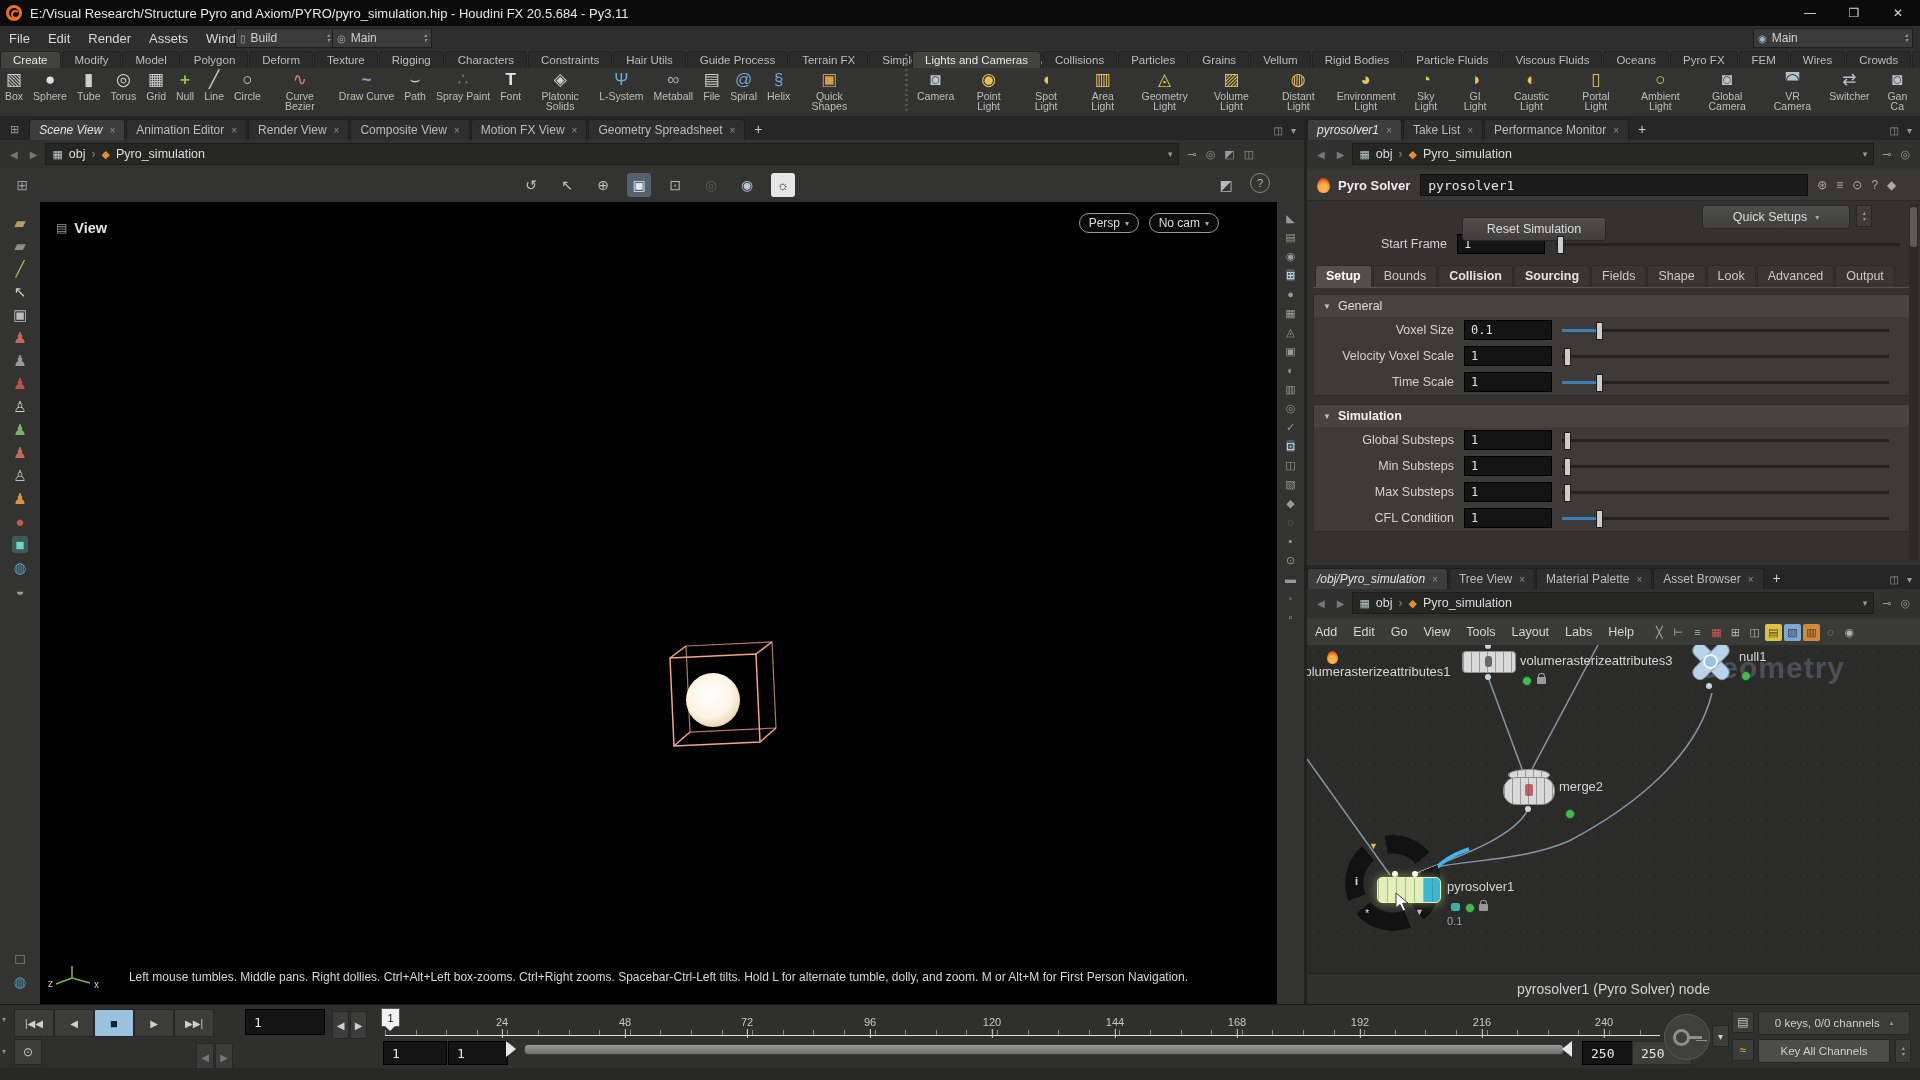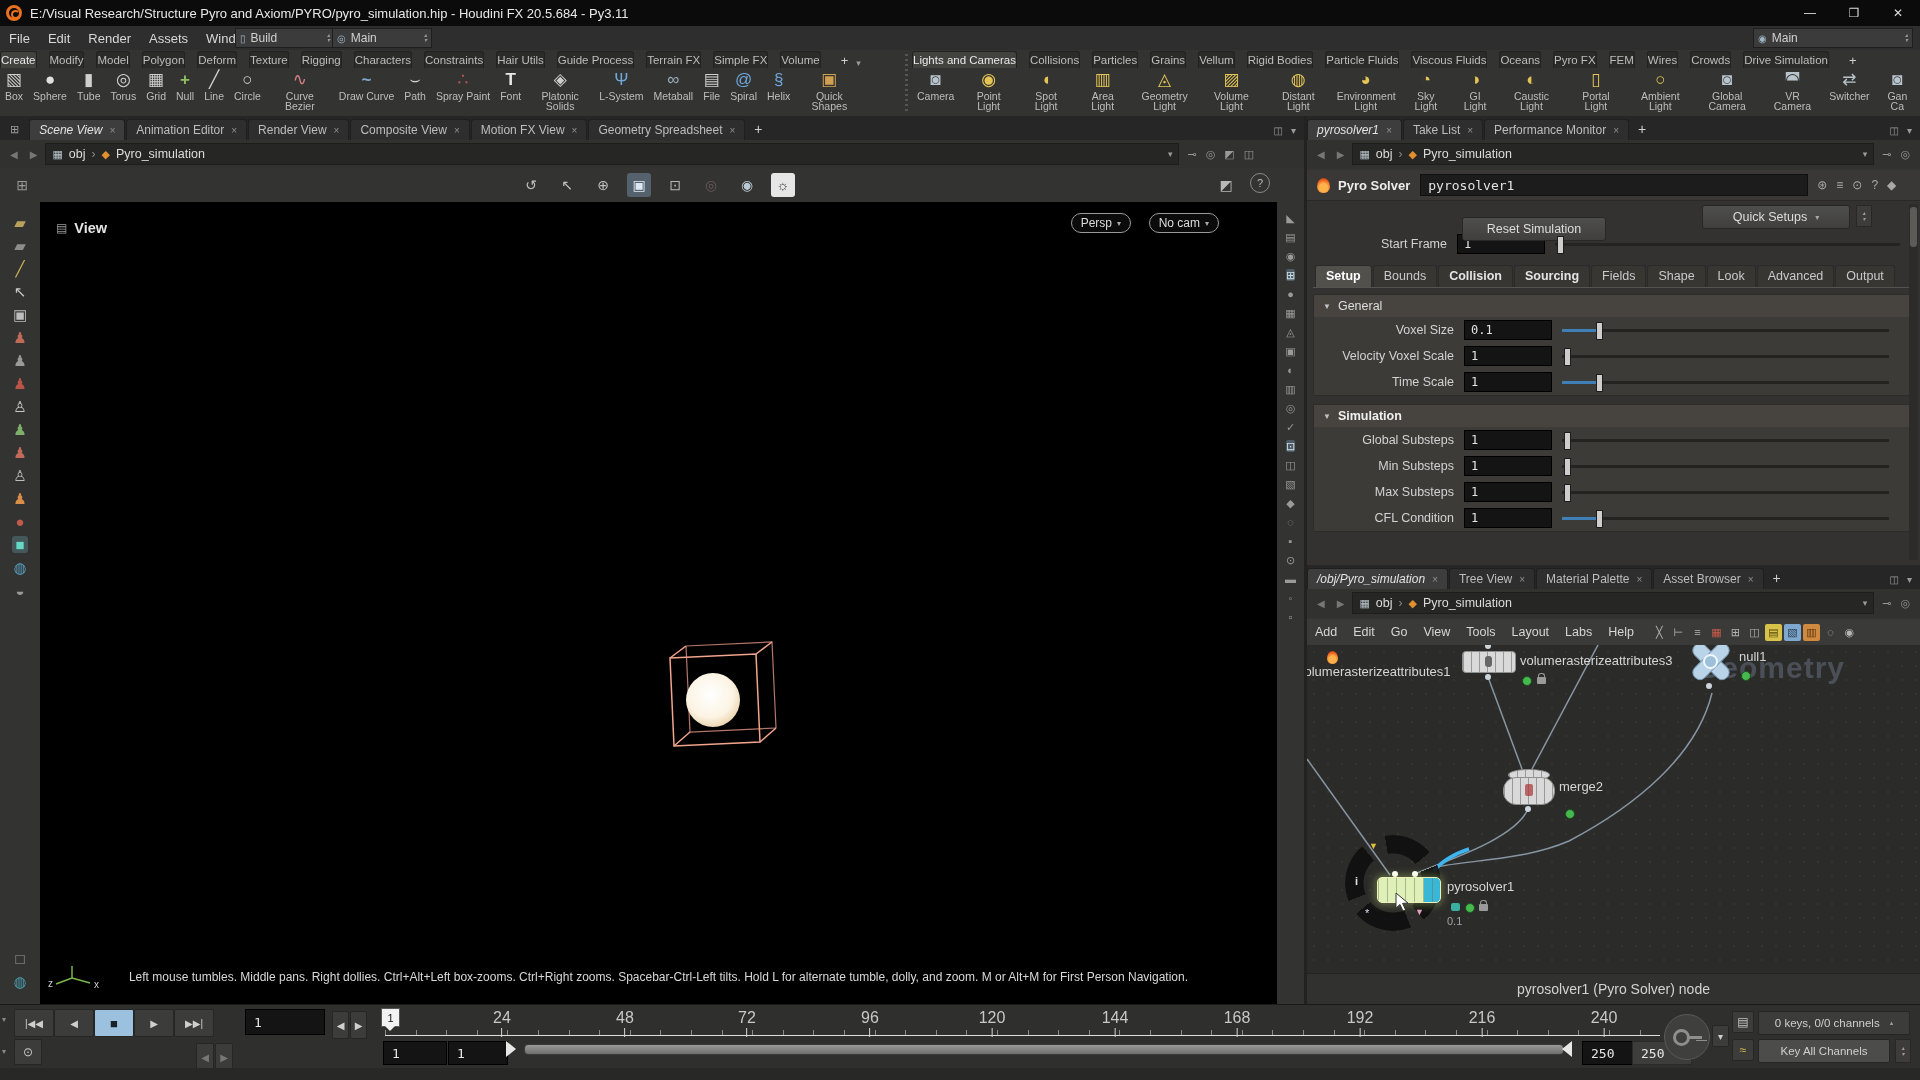--- a/index.html
+++ b/index.html
@@ -22,22 +22,22 @@
   .mitem{padding:0 9px;color:#d8d8d8;font-size:13px}
   .dsel{position:absolute;height:18px;background:#3b3b3b;border:1px solid #1e1e1e;display:flex;align-items:center;
         padding:0 4px;font-size:12px;color:#d0d0d0;gap:5px}
   .dsel .dico{color:#9fb4c4;font-size:10px}
   .stepper{margin-left:auto;display:flex;flex-direction:column;line-height:5px;font-size:6px;color:#9a9a9a}
 
   
   #shelf{left:0;top:50px;width:1920px;height:66px;background:#333331}
   .shelfhalf{position:absolute;top:0;height:66px}
   .shtabs{display:flex;align-items:flex-end;height:18px}
-  .shtab{padding:2px 0;font-size:11.5px;color:#bdbdbd;background:#2b2b29;border:1px solid #222;
-         border-bottom:none;border-radius:3px 3px 0 0;margin-right:12px;white-space:nowrap}
+  .shtab{padding:2px 12px;font-size:11.5px;color:#bdbdbd;background:#2b2b29;border:1px solid #222;
+         border-bottom:none;border-radius:3px 3px 0 0;margin-right:1px;white-space:nowrap}
   .shtab[data-state="active"]{background:#42423f;color:#e8e8e8}
   .shplus{padding:0 8px;color:#cfcfcf;font-size:13px}
   .shchev{margin-left:auto;margin-right:64px;color:#9a9a9a;font-size:9px}
   .shtools{display:flex;align-items:flex-start;padding-top:2px;height:46px}
   .tool{display:flex;flex-direction:column;align-items:center;padding:0 5px;max-width:64px}
   .ticon{font-size:17px;line-height:20px;height:20px}
   .tlabel{font-size:10.5px;color:#bdbdbd;text-align:center;line-height:10px;margin-top:1px;max-width:58px}
   #shelf-sep{position:absolute;left:905px;top:4px;width:3px;height:58px;
              background:repeating-linear-gradient(#555 0 2px,transparent 2px 5px)}
 
@@ -153,21 +153,21 @@
   .pbtn{position:absolute;height:26px;background:#3c3c3a;border:1px solid #262624;border-radius:2px;display:flex;
         align-items:center;justify-content:center;color:#cfcfcf;font-size:10px}
   .pbtn[data-state="active"]{background:#9cc1de;color:#16222c}
   .pbtn2{position:absolute;height:24px;width:26px;background:#3c3c3a;border:1px solid #262624;border-radius:2px;
          display:flex;align-items:center;justify-content:center;color:#c5c5c5;font-size:12px}
   .tfield{position:absolute;background:#141414;border:1px solid #000;color:#e6e6e6;font-family:"DejaVu Sans Mono",monospace;
           font-size:13px;display:flex;align-items:center;padding:0 8px}
   #ruler{position:absolute;left:385px;top:3px;width:1275px;height:27px;border-bottom:1px solid #e0e0e0;
          background:repeating-linear-gradient(90deg,#8a8a8a 0 1px,transparent 1px 30.6px);
          background-size:100% 5px;background-position:0 100%;background-repeat:no-repeat}
-  .tick{position:absolute;top:1px;transform:translateX(-50%);color:#c8c8c8;font-size:16px;text-align:right}
+  .tick{position:absolute;top:8px;transform:translateX(-50%);color:#c8c8c8;font-size:11px;text-align:right}
   .tick i{display:block;width:1px;height:9px;background:#d5d5d5;margin:1px auto 0}
   #flag{position:absolute;left:-4px;top:0;width:17px;height:17px;background:#f2f2f2;color:#111;font-size:11px;
         display:flex;align-items:center;justify-content:center;border:1px solid #555}
   #flag::after{content:"";position:absolute;left:3px;top:17px;border:5px solid transparent;border-top-color:#f2f2f2}
   #rangetrack{position:absolute;left:524px;top:39px;width:1038px;height:9px;border-radius:4px;
               background:linear-gradient(#9a9a98,#6e6e6c);border:1px solid #3a3a38}
   .rhandle{position:absolute;top:36px;width:0;height:0;border:8px solid transparent}
   #keybtn{position:absolute;left:1664px;top:9px;width:44px;height:44px;border-radius:50%;background:#3f3f3d;
           border:1px solid #5a5a58;display:flex;align-items:center;justify-content:center;gap:0}
   .key-ring{width:11px;height:11px;border:3px solid #8e8e8c;border-radius:50%}
@@ -510,21 +510,21 @@
   <span class="sicon" style="color:#9a9a9a">□</span>
     <span class="sicon" style="color:#4aa0b0">◍</span>
   <div style="height:8px"></div>
 </div>
 
 <div id="viewport" class="abs">
   <div id="viewlabel">
     <span style="color:#9a9a9a;font-size:12px">▤</span>
     <span class="vtext">View</span>
   </div>
-  <div class="pill" style="right:146px">
+  <div class="pill" style="right:138px">
     <span>Persp</span>
     <span style="font-size:8px;color:#aaa">▾</span>
   </div>
   <div class="pill" style="right:58px">
     <span>No cam</span>
     <span style="font-size:8px;color:#aaa">▾</span>
   </div>
 
   <svg class="abs" style="left:600px;top:428px" width="160" height="150" viewBox="0 0 160 150">
     <defs>

